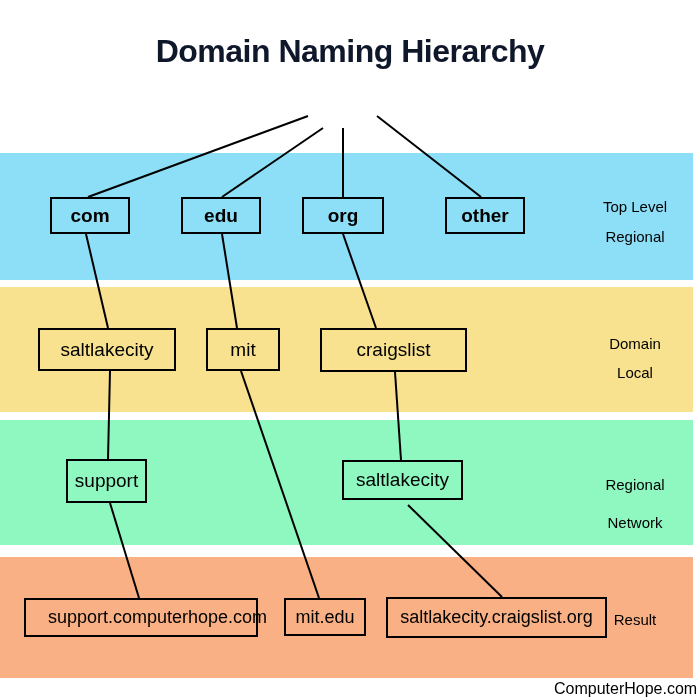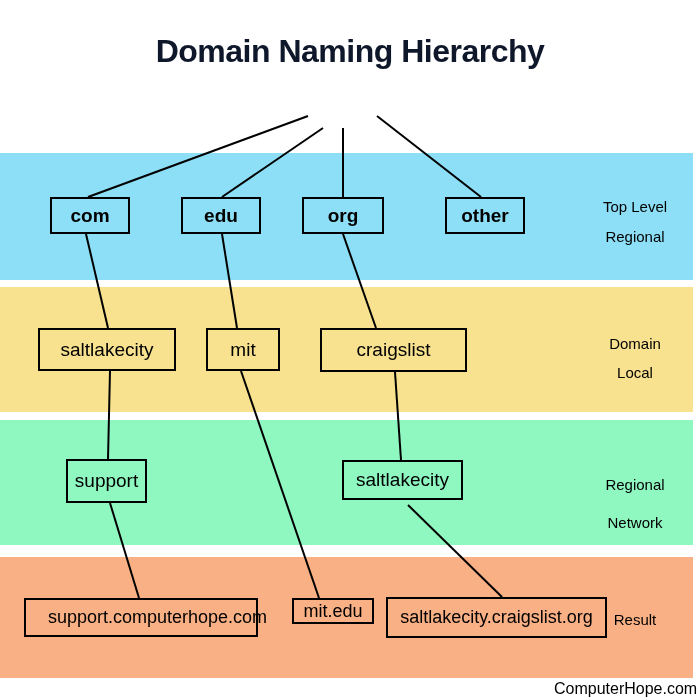--- a/index.html
+++ b/index.html
@@ -33,21 +33,21 @@
   .n-com{left:50px;top:197px;width:80px;height:37px;}
   .n-edu{left:181px;top:197px;width:80px;height:37px;}
   .n-org{left:302px;top:197px;width:82px;height:37px;}
   .n-other{left:445px;top:197px;width:80px;height:37px;}
   .n-computerhope{left:38px;top:328px;width:138px;height:43px;}
   .n-mit{left:206px;top:328px;width:74px;height:43px;}
   .n-craigslist{left:320px;top:328px;width:147px;height:44px;}
   .n-support{left:66px;top:459px;width:81px;height:44px;}
   .n-saltlakecity{left:342px;top:460px;width:121px;height:40px;}
   .n-result1{left:24px;top:598px;width:234px;height:39px;font-size:18px;padding-left:33px;}
-  .n-result2{left:292px;top:598px;width:82px;height:26px;font-size:18px;}
+  .n-result2{left:284px;top:598px;width:82px;height:38px;font-size:18px;}
   .n-result3{left:386px;top:597px;width:221px;height:41px;font-size:18px;}
   
   .band-label{
     position:absolute;left:570px;width:130px;text-align:center;
     font-size:15px;line-height:19px;z-index:2;
   }
   .bl-tld{top:197px;}
   .bl-sld{top:334px;}
   .bl-sub{top:475px;}
   .bl-result{top:610px;}

